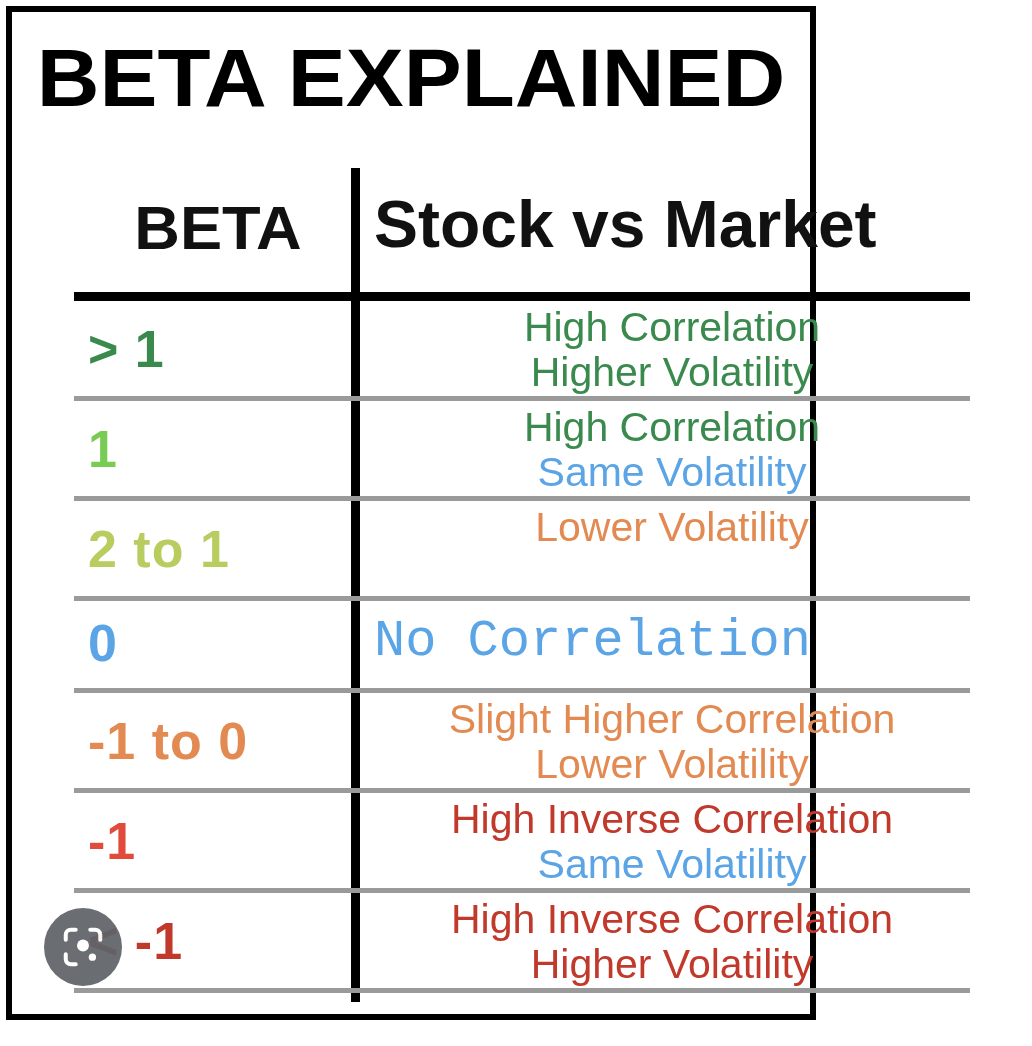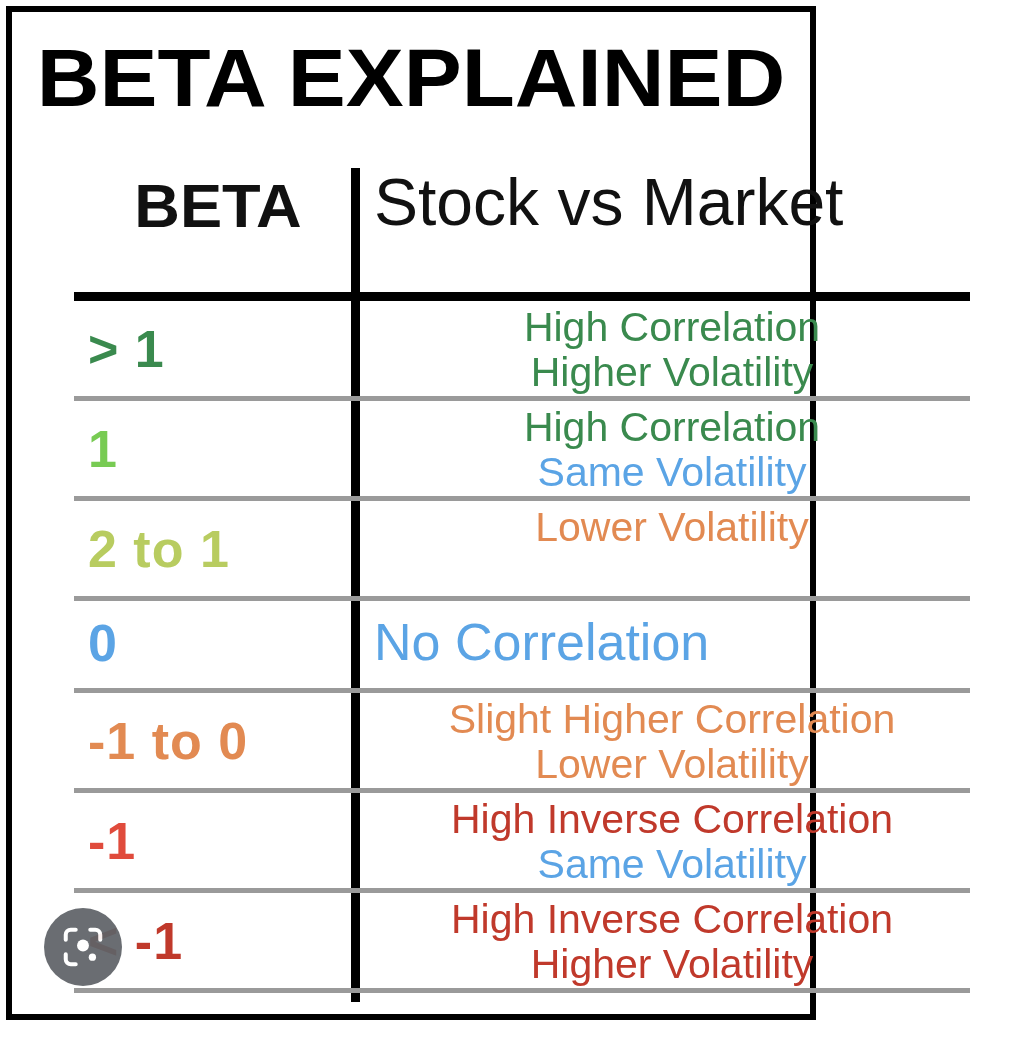--- a/index.html
+++ b/index.html
@@ -35,21 +35,21 @@
     letter-spacing:0px;
     color:#000000;
     transform:scaleX(1.06);
     white-space:nowrap;
   }
 
   
   .table{
     position:absolute;
     left:62px;
-    top:142px;
+    top:164px;
     width:890px;
   }
   .vdiv{
     position:absolute;
     left:339px;
     top:156px;
     width:9px;
     height:834px;
     background:#000000;
   }
@@ -69,21 +69,21 @@
     font-size:62px;
     line-height:72px;
     color:#111111;
     letter-spacing:0px;
     transform:scaleX(1.02);
   }
   .hdesc{
     position:absolute;
     left:300px;
     top:8px;
-    font-weight:normal;
+    font-weight:bold;
     font-size:66px;
     line-height:80px;
     color:#111111;
     white-space:nowrap;
   }
   .rule-thick{
     position:absolute;
     left:62px;
     width:896px;
     height:9px;
@@ -134,20 +134,21 @@
   .desc .line{
     font-size:41px;
     line-height:45px;
     font-weight:normal;
     white-space:nowrap;
   }
   .desc.big .line{
     font-size:52px;
     line-height:62px;
     padding-top:8px;
+    font-family:Liberation Mono, monospace;
   }
 
   
   .lens-btn{
     position:absolute;
     left:32px;
     top:896px;
     width:78px;
     height:78px;
     border-radius:50%;

